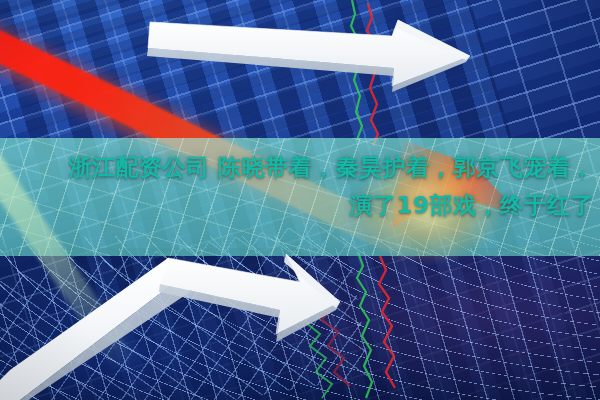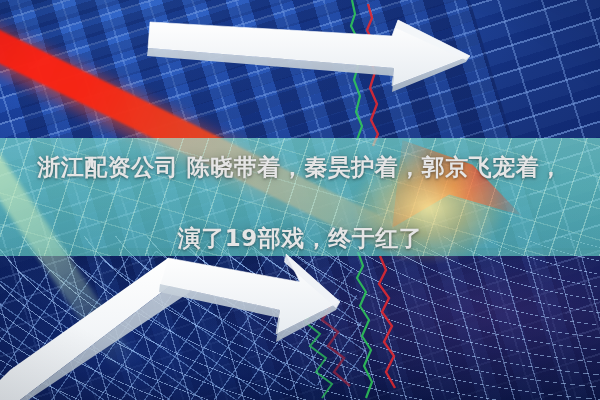--- a/index.html
+++ b/index.html
@@ -177,33 +177,33 @@
 
   
   .vignette{
     background:radial-gradient(120% 110% at 50% 45%,rgba(0,0,0,0) 45%,rgba(0,0,0,.30) 100%);
   }
 
   
   .headline{
     position:absolute;
     left:0;top:148px;width:600px;
-    text-align:center;
-    color:#e5e5e5;
+    text-align:right;
+    color:#14b8a6;
     font-weight:bold;
     font-size:23px;
     line-height:38px;
     letter-spacing:.5px;
     text-shadow:0 1px 3px rgba(0,0,0,.45), 0 0 10px rgba(0,0,0,.25);
     padding:0 6px;
     box-sizing:border-box;
     user-select:none;
   }
   .headline .l1{display:block;white-space:nowrap;}
-  .headline .l2{display:block;white-space:nowrap;margin-top:33px;}
+  .headline .l2{display:block;white-space:nowrap;}
 </style>
 </head>
 <body>
 
 <div id="stage">
 
   <div class="layer bg-base"></div>
   <div class="layer grid-bricks2"></div>
   <div class="layer grid-bricks"></div>
   <div class="layer blocks-left"></div>

